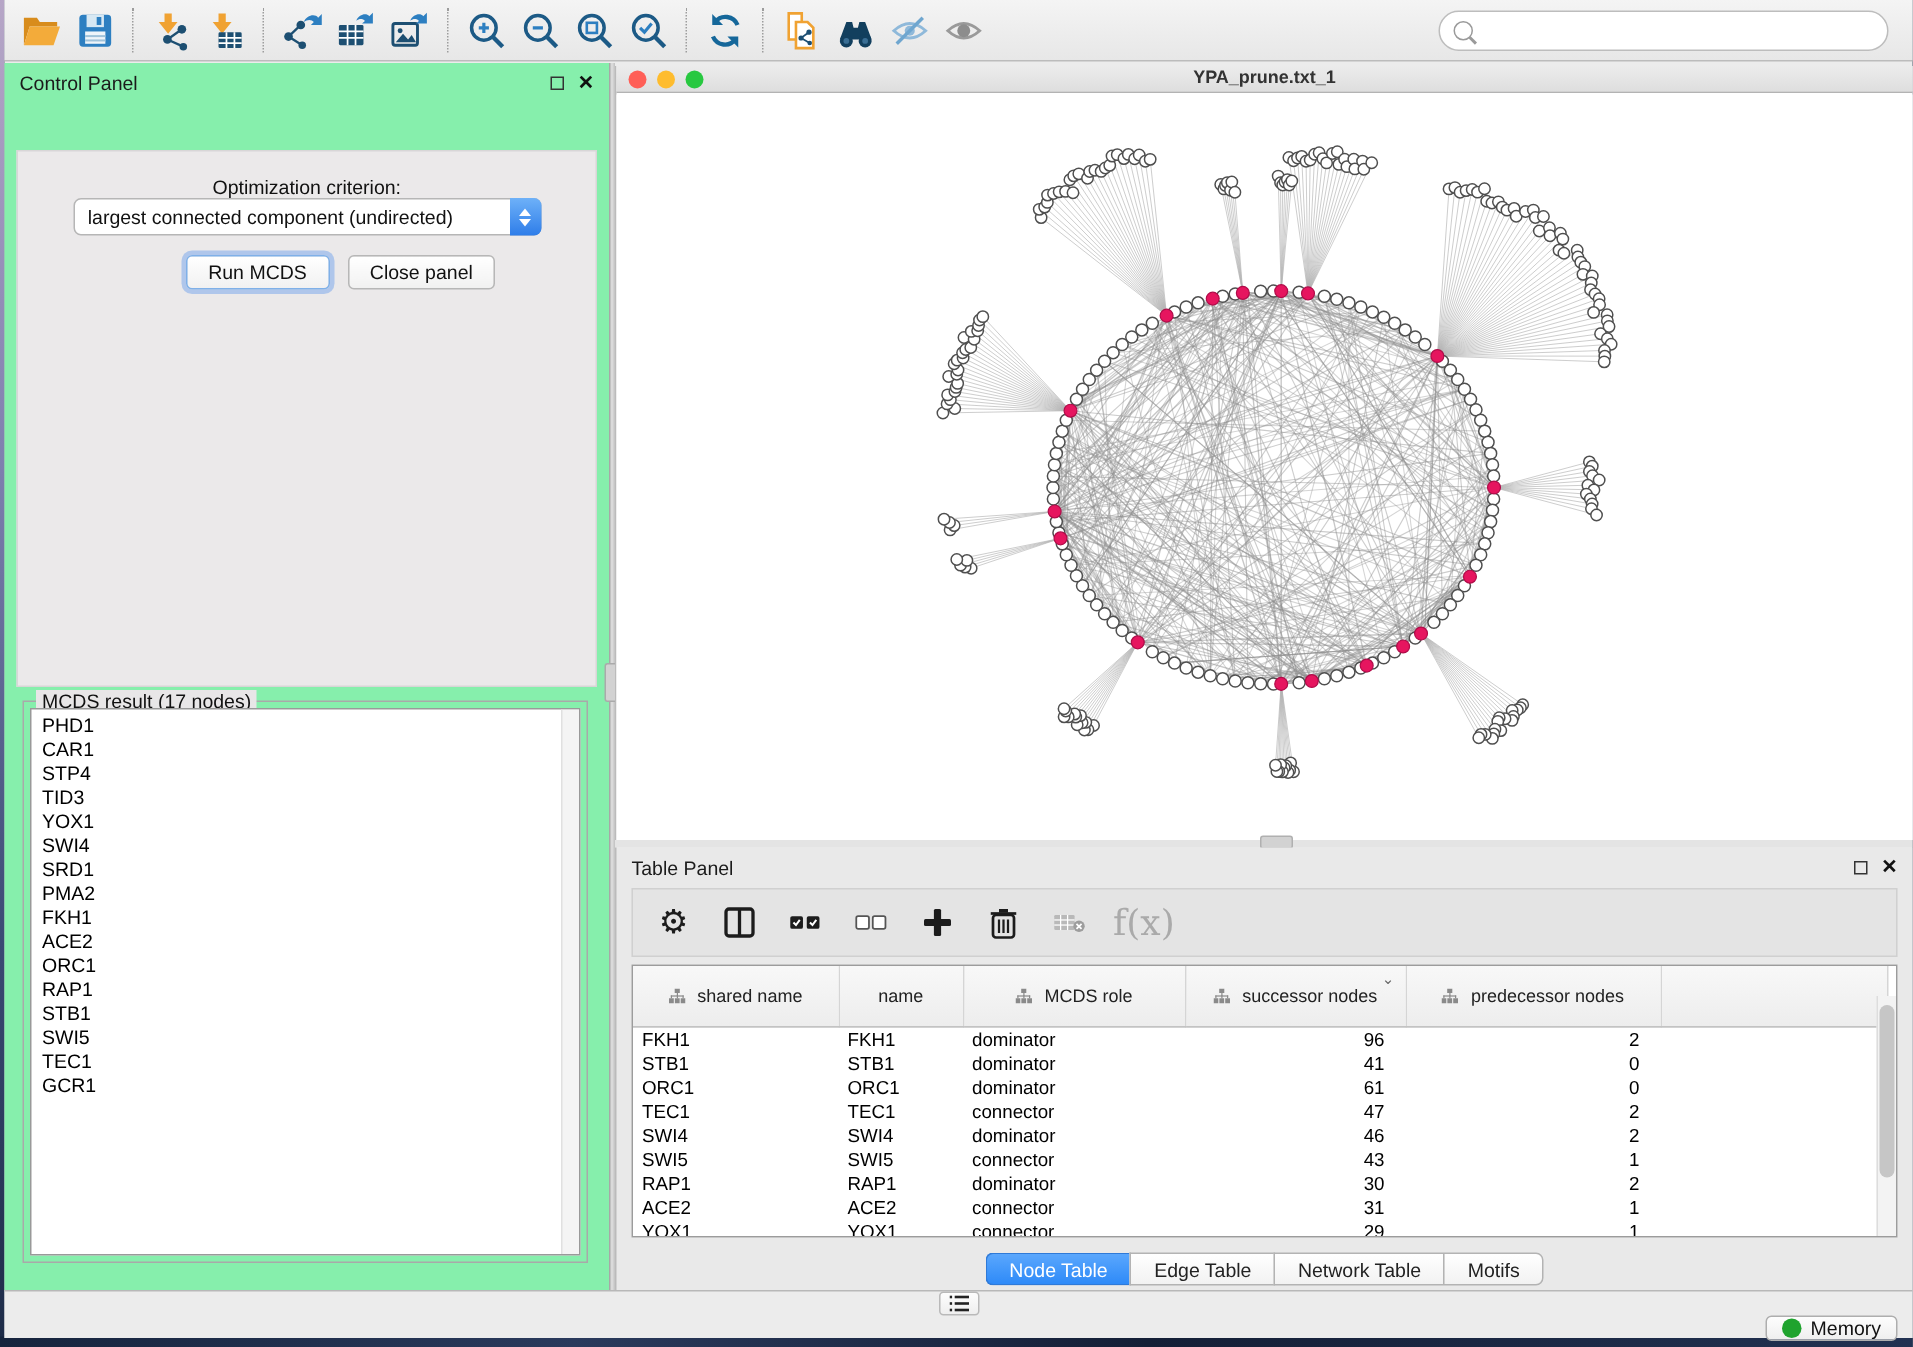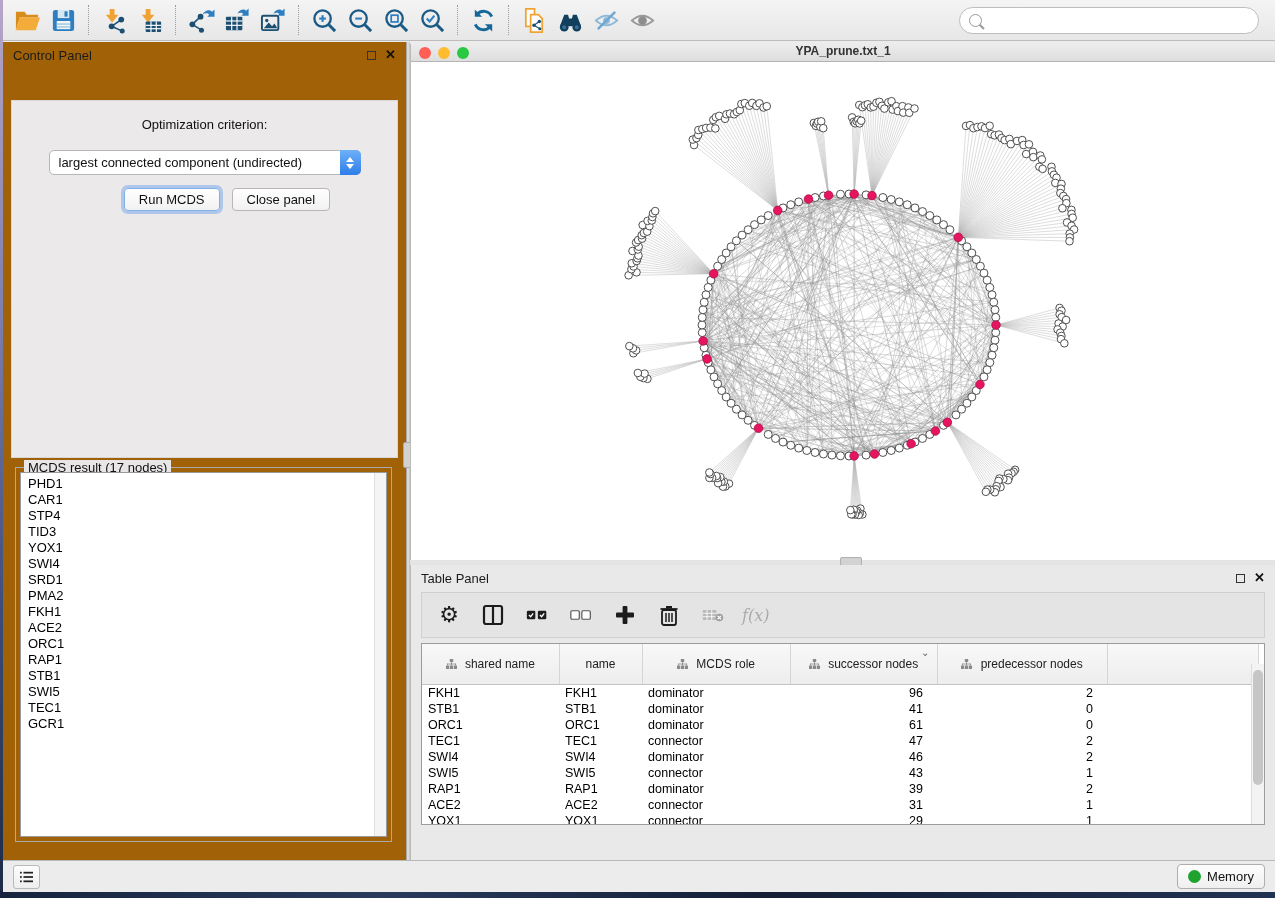--- a/index.html
+++ b/index.html
@@ -24,39 +24,39 @@
                  border:1px solid #bdbdbd; border-radius:14px; background:#fff;
                  display:flex; align-items:center; padding:0 9px; }
   .search-wrap .mag { width:13px; height:13px; border:1.6px solid #9a9a9a; border-radius:50%;
                       position:relative; }
   .search-wrap .mag:after { content:""; position:absolute; width:6px; height:1.6px;
                             background:#9a9a9a; transform:rotate(45deg); left:9px; top:11px; }
   .search-input { border:none; outline:none; flex:1; margin-left:7px; font-size:13px; background:transparent; }
 
   
   .control-panel { position:absolute; left:0; top:42px; width:403px; bottom:32px;
-                   background:#a16207; }
+                   background:#86efac; }
   .panel-titlebar { height:26px; display:flex; align-items:center; padding:0 10px; }
   .panel-title { font-size:13px; color:#1b1b1b; }
   .panel-ctrls { margin-left:auto; display:flex; align-items:center; gap:9px; }
   .float-box { width:9px; height:9px; border:1.4px solid #333; background:transparent; }
   .close-x { font-size:13px; font-weight:bold; color:#111; line-height:10px; }
 
   .seg-tabs { display:flex; justify-content:center; margin-top:4px; }
   .seg-btn { height:22px; padding:0 15px; font-size:13px; color:#222;
              background:linear-gradient(#ffffff,#f2f2f2); border:1px solid #b3b3b3;
              border-right:none; display:flex; align-items:center; }
   .seg-btn:first-child { border-radius:5px 0 0 5px; }
   .seg-btn:last-child { border-radius:0 5px 5px 0; border-right:1px solid #b3b3b3; }
   .seg-btn.selected { background:linear-gradient(#5aa7fd,#2e8af8); color:#fff; border-color:#2f7ad8; }
 
   .cp-inner { position:absolute; left:8px; right:8px; top:58px; height:358px;
               background:#ebe9ea; border:1px solid #d8d6d7; }
   .opt-label { text-align:center; font-size:13px; color:#111; margin-top:16px; }
-  .dropdown { margin:18px auto 0; width:312px; height:25px; background:#fff;
+  .dropdown { margin:0 auto 0; width:312px; height:25px; background:#fff;
               border:1px solid #b6b6b6; border-radius:5px; display:flex; align-items:center; }
   .dropdown-text { flex:1; font-size:13px; color:#111; padding-left:9px; white-space:nowrap; }
   .dropdown-stepper { width:21px; height:25px; margin:-1px -1px -1px 0; border-radius:0 5px 5px 0;
               background:linear-gradient(#6eb1f8,#2e7de9); display:flex; flex-direction:column;
               align-items:center; justify-content:center; gap:2px; }
   .tri-up { width:0; height:0; border-left:4px solid transparent; border-right:4px solid transparent;
             border-bottom:5px solid #fff; }
   .tri-dn { width:0; height:0; border-left:4px solid transparent; border-right:4px solid transparent;
             border-top:5px solid #fff; }
   .btn-row { display:flex; justify-content:center; gap:12px; margin-top:13px; }
@@ -99,21 +99,21 @@
 
   
   .table-panel { position:absolute; left:407px; right:0; top:565px; bottom:32px; background:#e9e9e9;
                  border-left:1px solid #bbb; }
   .tp-toolbar { position:absolute; left:10px; right:10px; top:27px; height:46px;
                 background:#e4e4e4; border:1px solid #d0d0d0; display:flex; align-items:center;
                 padding:0 12px; gap:14px; }
   .tp-btn { width:30px; height:30px; border:none; background:transparent; display:flex;
             align-items:center; justify-content:center; padding:0; }
   .tp-btn svg { width:22px; height:22px; }
-  .fx-label { font-size:16px; font-style:italic; color:#aaa; font-family:"DejaVu Serif",serif;text-align:right; }
+  .fx-label { font-size:24px; color:#aaa; font-family:"DejaVu Serif",serif;text-align:right; }
   .gear-glyph { font-size:22px; color:#1c1c1c; line-height:22px; }
 
   .node-table-wrap { position:absolute; left:10px; right:10px; top:78px; height:182px;
                      background:#fff; border:1px solid #9c9c9c; overflow:hidden; }
   table.node-table { border-collapse:collapse; table-layout:fixed; width:836px; }
   .node-table th { height:19px; background:linear-gradient(#f8f8f8,#ededed);
                    border-bottom:1px solid #c3c3c3; border-right:1px solid #d5d5d5;
                    font-size:12px; font-weight:normal; color:#222; text-align:center;
                    position:relative; padding:13px 4px; white-space:nowrap; }
   .node-table th .hicon { display:inline-block; vertical-align:-1px; margin-right:5px; }
@@ -123,21 +123,21 @@
   .node-table td.num { text-align:right; padding-right:14px;margin-top:24px; }
   .table-vscroll { position:absolute; right:0; top:20px; bottom:0; width:13px; background:#f3f3f3;
                    border-left:1px solid #ddd; }
   .table-vscroll .thumb { position:absolute; left:1px; right:1px; top:6px; height:72%;
                           background:#c6c6c6; border-radius:6px; }
 
   .tp-tabs { position:absolute; left:0; right:0; top:266px; display:flex; justify-content:center; }
 
   
   .statusbar { position:absolute; left:0; right:0; bottom:0; height:32px; background:#ececec;
-               border-top:1px solid #b8b8b8; display:flex; align-items:center; padding:0 10px; }
+               border-top:1px solid #b8b8b8; display:flex; align-items:center; padding:0 10px;flex-direction:column; }
   .list-btn { width:27px; height:24px; border:1px solid #b9b9b9; border-radius:3px;
               background:linear-gradient(#fdfdfd,#eee); display:flex; align-items:center;
               justify-content:center; }
   .memory-btn { margin-left:auto; height:25px; border:1px solid #aeaeae; border-radius:4px;
                 background:linear-gradient(#fdfdfd,#efefef); display:flex; align-items:center;
                 gap:6px; padding:0 10px; font-size:13px; color:#111; }
   .mem-dot { width:13px; height:13px; border-radius:50%; background:#1fa32e; }
 </style>
 </head>
 <body>
@@ -1504,21 +1504,21 @@
               <td>SWI5</td>
               <td>connector</td>
               <td class="num">43</td>
               <td class="num">1</td>
               <td></td>
             </tr>
             <tr>
               <td>RAP1</td>
               <td>RAP1</td>
               <td>dominator</td>
-              <td class="num">39</td>
+              <td class="num">30</td>
               <td class="num">2</td>
               <td></td>
             </tr>
             <tr>
               <td>ACE2</td>
               <td>ACE2</td>
               <td>connector</td>
               <td class="num">31</td>
               <td class="num">1</td>
               <td></td>
@@ -1539,20 +1539,26 @@
               <td class="num">0</td>
               <td></td>
             </tr>
           </tbody>
       </table>
       <div class="table-vscroll">
         <div class="thumb"></div>
       </div>
     </div>
 
+    <div class="tp-tabs seg-tabs">
+      <button class="seg-btn selected">Node Table</button>
+      <button class="seg-btn">Edge Table</button>
+      <button class="seg-btn">Network Table</button>
+      <button class="seg-btn">Motifs</button>
+    </div>
   </div>
 
   <div class="statusbar">
     <button class="list-btn">
       <svg width="15" height="12" viewBox="0 0 15 12">
         <g fill="#222">
             <rect x="0" y="0" width="2" height="2"></rect>
             <rect x="4" y="0" width="11" height="2"></rect>
         <rect x="0" y="5" width="2" height="2"></rect>
             <rect x="4" y="5" width="11" height="2"></rect>

